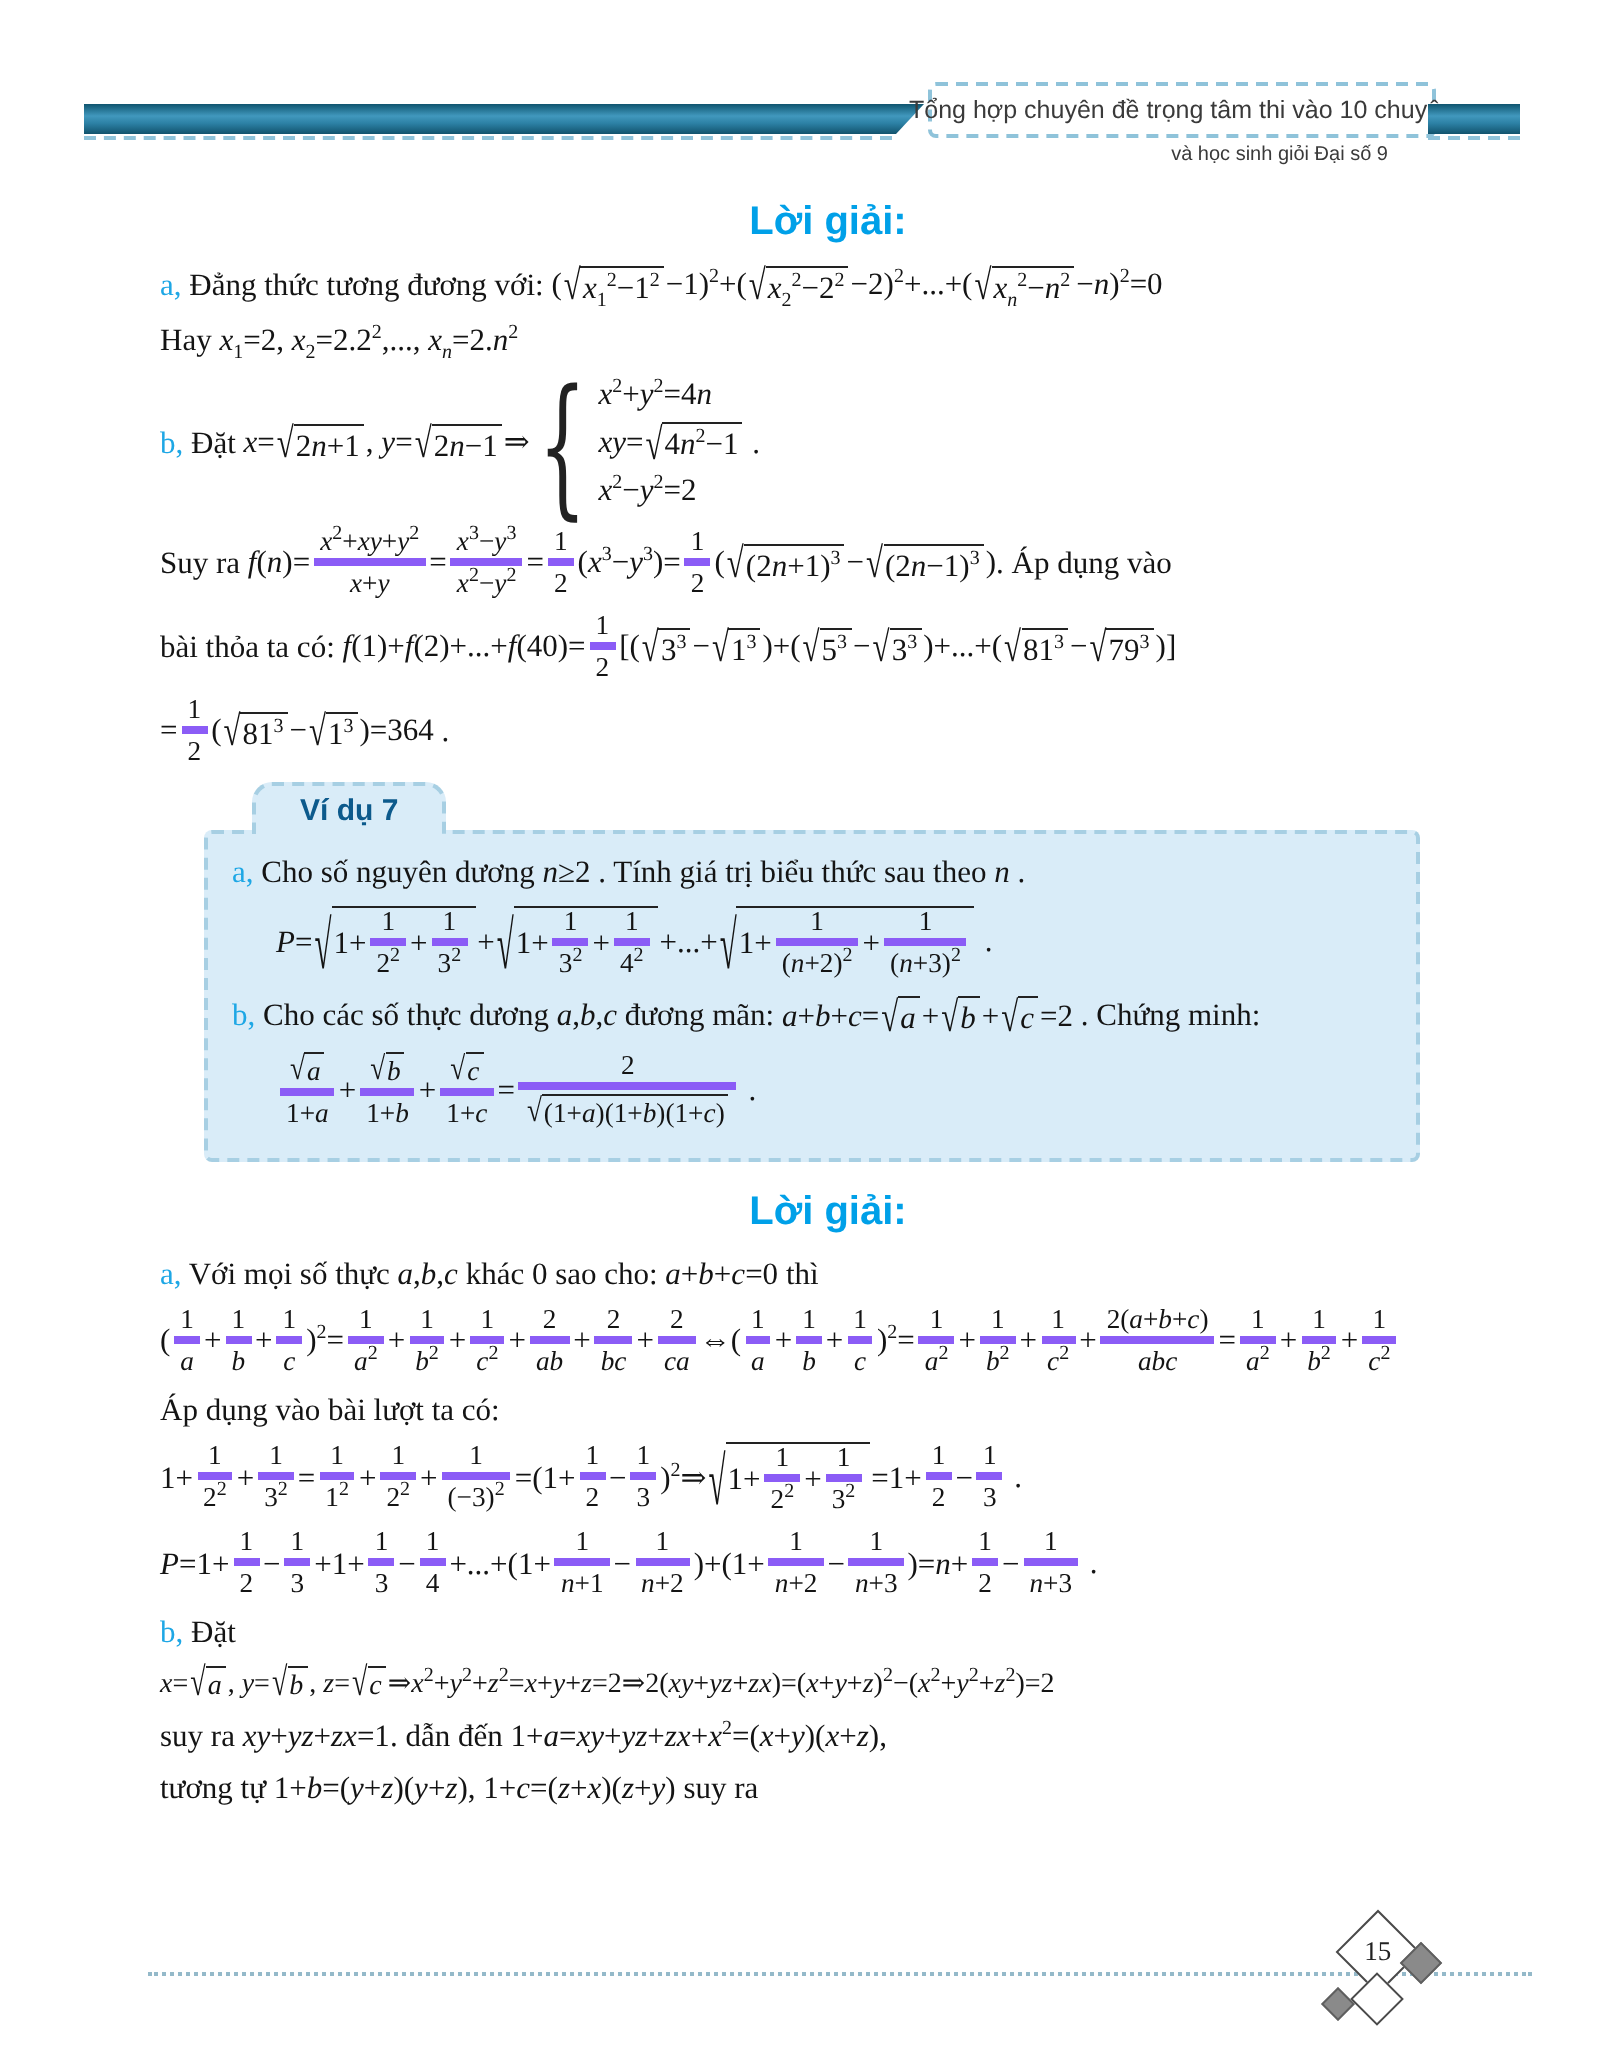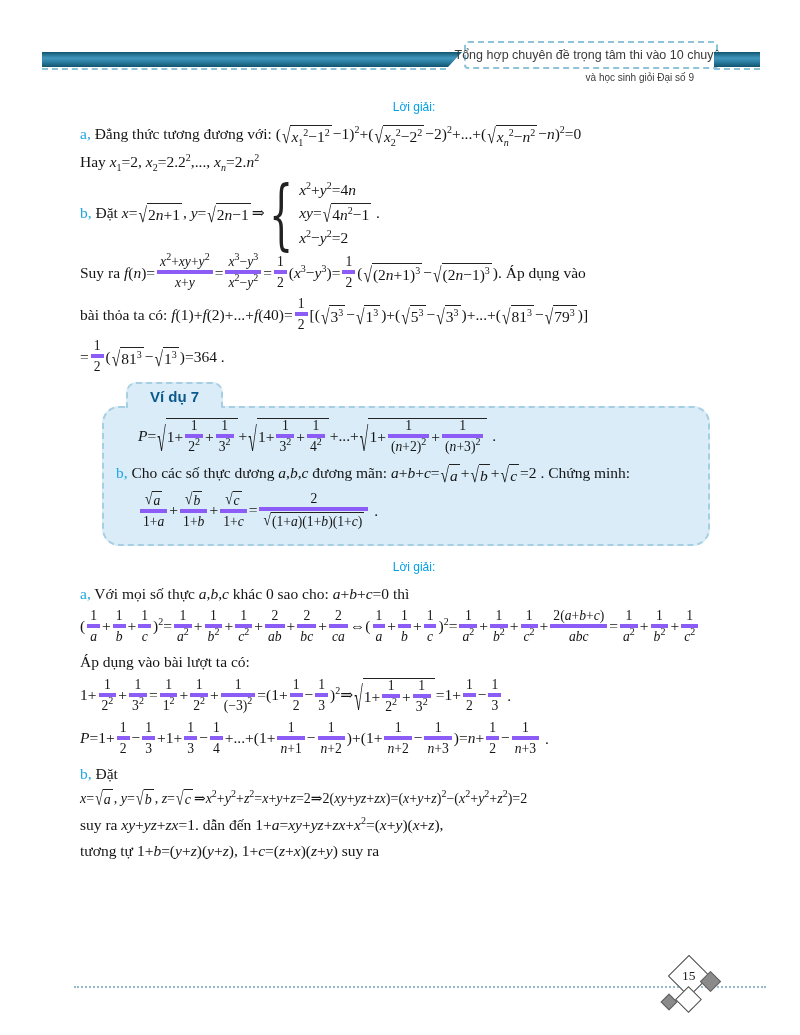--- a/index.html
+++ b/index.html
@@ -15,21 +15,21 @@
   .rib-notch{position:absolute;left:422px;top:-11px;width:254px;height:28px;border:2px dashed #8fc3da;
              border-radius:4px;background:#fff;display:flex;align-items:center;justify-content:center;box-sizing:border-box;}
   .rib-line1{font-family:"Liberation Sans",sans-serif;font-size:12.5px;color:#3a3a3a;white-space:nowrap;}
   .rib-line2{position:absolute;right:66px;top:20px;font-family:"Liberation Sans",sans-serif;font-size:10px;color:#3a3a3a;}
   .rib-right{position:absolute;right:0;top:0;width:46px;height:15px;
              background:linear-gradient(180deg,#0f556f,#4198bd 40%,#2c80a4 65%,#12536d);}
   .rib-dash-r{position:absolute;right:0;top:16px;width:46px;border-top:2px dashed #8fc3da;}
 
   
   .content{position:absolute;top:98px;left:80px;width:668px;}
-  .heading{font-family:"Liberation Sans",sans-serif;font-weight:normal;font-size:12px;color:#00a0e8;
+  .heading{font-family:"Liberation Sans",sans-serif;font-weight:bold;font-size:20px;color:#00a0e8;
            text-align:center;margin:2px 0 10px;}
   .para{margin:0 0 6px;white-space:nowrap;line-height:1.28;}
   .para.indent{padding-left:22px;}
   .para.small{font-size:14px;}
   .label{color:#1ea7e5;}
   sup{font-size:10px;line-height:0;}
   sub{font-size:10px;line-height:0;}
 
   .frac{display:inline-block;vertical-align:middle;text-align:center;font-size:0.88em;line-height:1.1;
         margin:0 2px;transform:translateY(-2px);}
@@ -41,21 +41,21 @@
   .radand{border-top:1.2px solid #222;padding:1px 2px 0 1px;}
 
   .cases{display:inline-flex;align-items:center;vertical-align:middle;margin-left:4px;}
   .brace{font-family:"DejaVu Serif",serif;font-size:76px;font-weight:400;line-height:72px;
          transform:scaleX(0.5);margin:0 -10px 0 -12px;color:#222;}
   .rows{display:inline-flex;flex-direction:column;row-gap:2px;text-align:left;margin-left:4px;}
   .rows .row{line-height:1.35;}
 
   
   .example-box{position:relative;margin:30px 38px 14px 22px;background:#d9ecf8;
-               border:2px dashed #a7cfe3;border-radius:17px;padding:10px 12px 6px;}
+               border:2px dashed #a7cfe3;border-radius:4px;padding:10px 12px 6px;}
   .example-tab{position:absolute;top:-26px;left:22px;height:26px;background:#d9ecf8;
                border:2px dashed #a7cfe3;border-bottom:none;border-radius:10px 10px 0 0;
                padding:4px 22px 0;font-family:"Liberation Sans",sans-serif;font-weight:bold;
                font-size:15px;color:#0c5a8c;box-sizing:border-box;}
   .example-box .para{margin-bottom:7px;}
 
   
   .footer-line{position:absolute;left:74px;right:34px;bottom:47px;border-top:2px dotted #94b9c9;}
   .diamonds{position:absolute;right:70px;bottom:12px;width:72px;height:64px;}
   .d{position:absolute;transform:rotate(45deg);box-sizing:border-box;}
@@ -140,20 +140,21 @@
           </span><span>)]</span></span></div>
       <div class="para"><span class="math"><span>=</span><span class="frac"><span class="num"><span>1</span></span><span class="den"><span>2</span></span></span><span>(</span><span class="sqrt">
             <span class="rad" style="transform: scaleY(1.38); transform-origin: center bottom;">√</span>
             <span class="radand"><span>81</span><sup><span>3</span></sup></span>
           </span><span>−</span><span class="sqrt">
             <span class="rad" style="transform: scaleY(1.38); transform-origin: center bottom;">√</span>
             <span class="radand"><span>1</span><sup><span>3</span></sup></span>
           </span><span>)=364</span></span><span class="txt"> .</span></div>
       <div class="example-box">
         <div class="example-tab">Ví dụ 7</div>
+        <div class="para"><span class="label">a,</span><span class="txt"> Cho số nguyên dương </span><span class="math"><span><i>n</i>≥2</span></span><span class="txt"> . Tính giá trị biểu thức sau theo </span><span class="math"><span><i>n</i></span></span><span class="txt"> .</span></div>
         <div class="para indent"><span class="math"><span><i>P</i>=</span><span class="sqrt">
               <span class="rad" style="transform: scaleY(2.19); transform-origin: center bottom;">√</span>
               <span class="radand"><span>1+</span><span class="frac"><span class="num"><span>1</span></span><span class="den"><span>2</span><sup><span>2</span></sup></span></span><span>+</span><span class="frac"><span class="num"><span>1</span></span><span class="den"><span>3</span><sup><span>2</span></sup></span></span></span>
             </span><span>+</span><span class="sqrt">
               <span class="rad" style="transform: scaleY(2.19); transform-origin: center bottom;">√</span>
               <span class="radand"><span>1+</span><span class="frac"><span class="num"><span>1</span></span><span class="den"><span>3</span><sup><span>2</span></sup></span></span><span>+</span><span class="frac"><span class="num"><span>1</span></span><span class="den"><span>4</span><sup><span>2</span></sup></span></span></span>
             </span><span>+...+</span><span class="sqrt">
               <span class="rad" style="transform: scaleY(2.19); transform-origin: center bottom;">√</span>
               <span class="radand"><span>1+</span><span class="frac"><span class="num"><span>1</span></span><span class="den"><span>(<i>n</i>+2)</span><sup><span>2</span></sup></span></span><span>+</span><span class="frac"><span class="num"><span>1</span></span><span class="den"><span>(<i>n</i>+3)</span><sup><span>2</span></sup></span></span></span>
             </span></span><span class="txt"> .</span></div>

